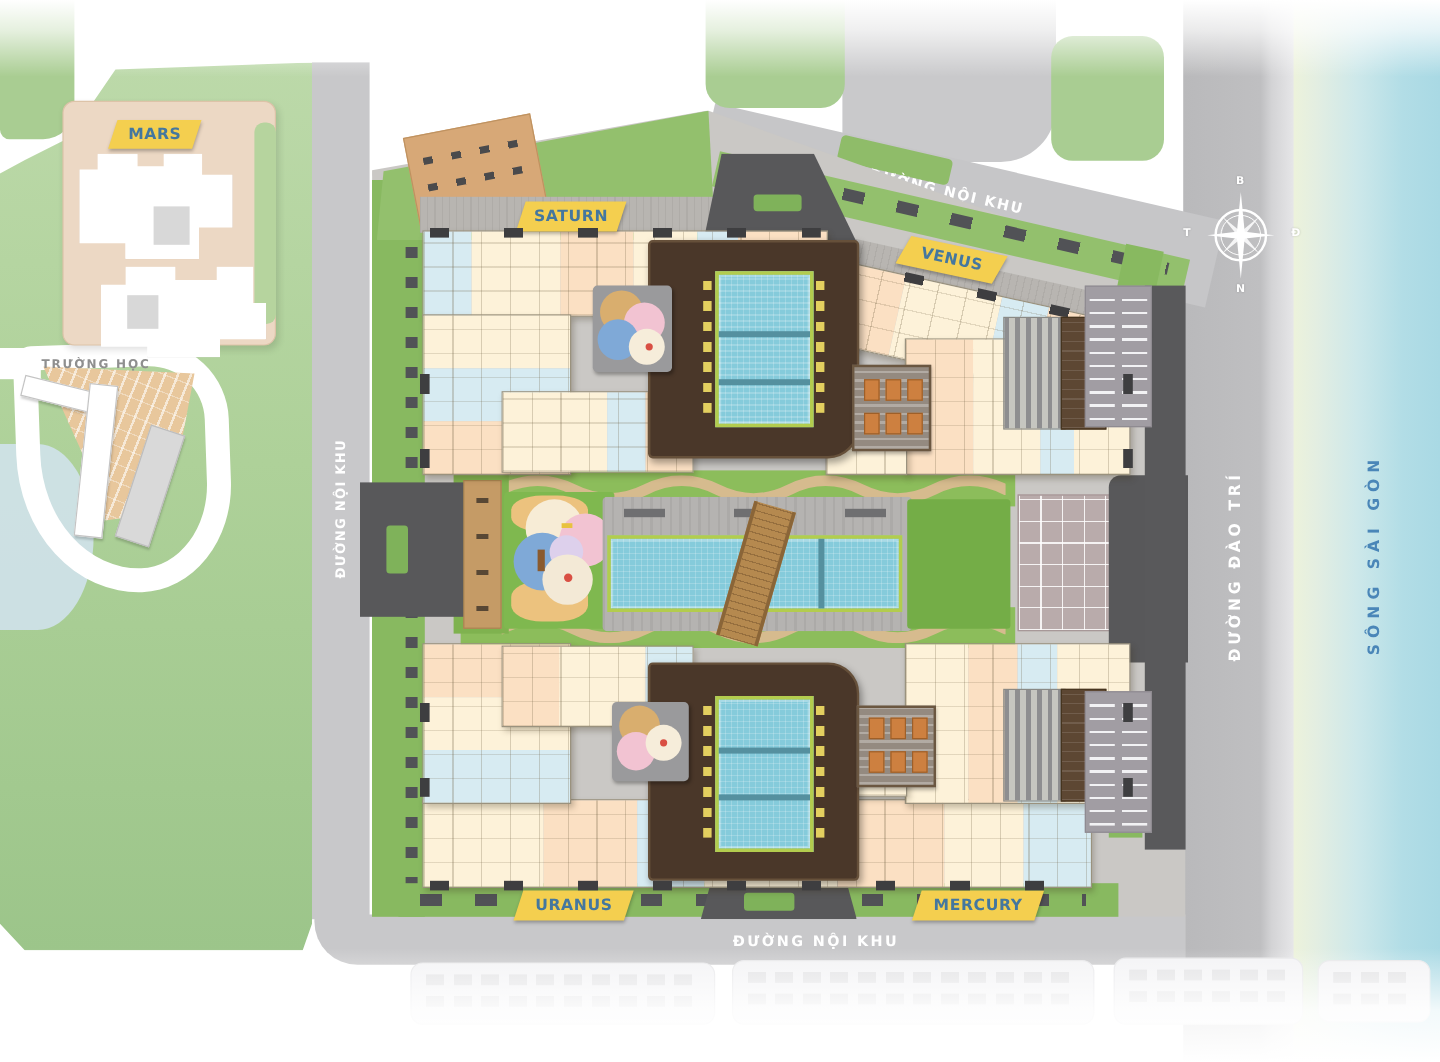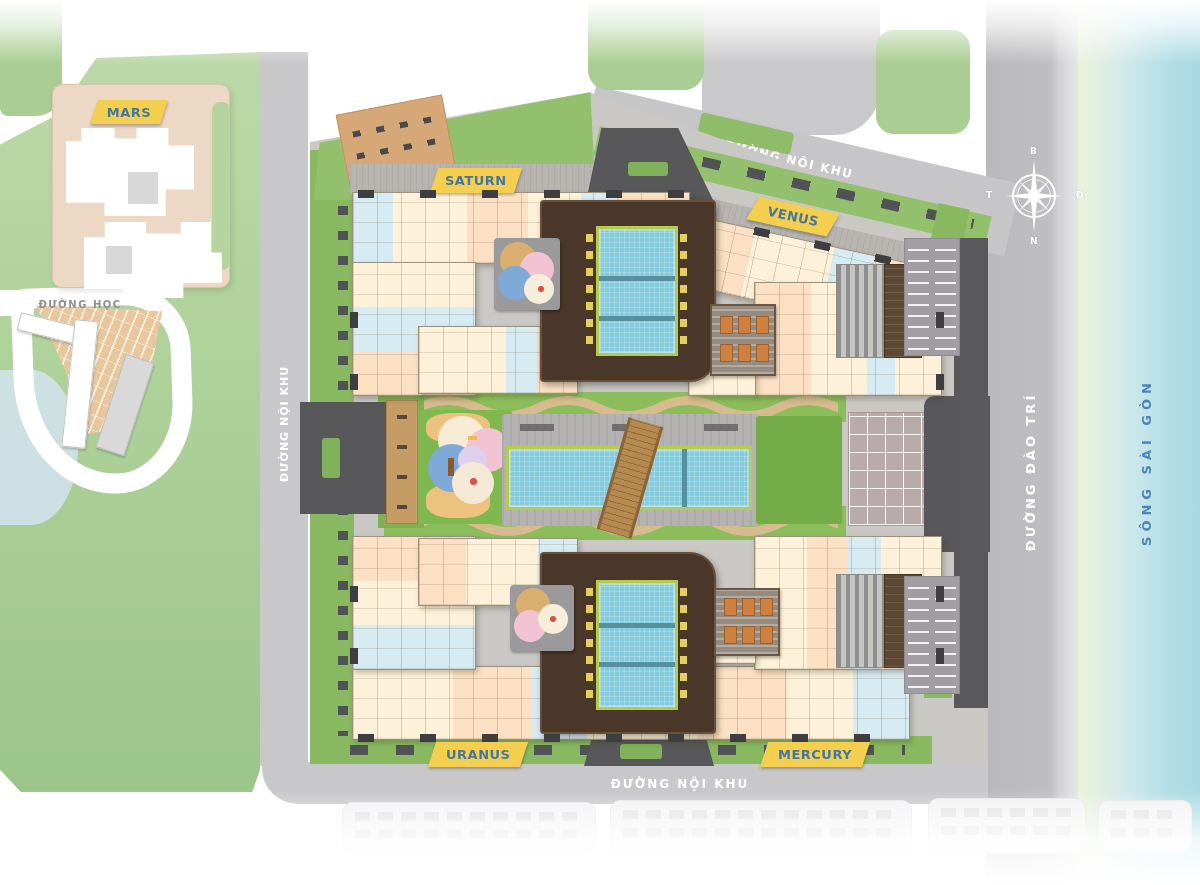--- a/index.html
+++ b/index.html
@@ -63,21 +63,21 @@
   <div class="st" style="left:0;top:370px;width:78px;height:155px;background:#cfe2e9;opacity:.92;border-radius:0 60% 60% 0/0 50% 50% 0;"></div>
 
   <div class="st" style="left:14px;top:286px;width:178px;height:208px;border:20px solid #fff;border-radius:16px 70px 46% 60%;transform:rotate(-2deg);box-sizing:border-box;"></div>
   <div class="st" style="left:0;top:290px;width:34px;height:26px;background:#fff;"></div>
   <div class="st" style="left:36px;top:294px;width:130px;height:144px;background:#e8c79c;
               background-image:repeating-linear-gradient(112deg,rgba(255,255,255,.6) 0 2px,transparent 2px 10px),repeating-linear-gradient(22deg,rgba(255,255,255,.35) 0 1px,transparent 1px 14px);
               clip-path:polygon(0 8%,97% 12%,89% 50%,55% 95%,40% 97%,26% 60%);"></div>
   <div class="st" style="left:18px;top:320px;width:64px;height:16px;background:#fff;border:1px solid #c4c4c4;transform:rotate(14deg);box-shadow:1px 2px 2px rgba(0,0,0,.18);"></div>
   <div class="st" style="left:68px;top:320px;width:22px;height:126px;background:#fff;border:1px solid #c4c4c4;transform:rotate(6deg);box-shadow:1px 2px 2px rgba(0,0,0,.18);"></div>
   <div class="st" style="left:110px;top:356px;width:28px;height:96px;background:#d9d9d9;border:1px solid #bdbdbd;transform:rotate(18deg);box-shadow:1px 2px 2px rgba(0,0,0,.18);"></div>
-  <div class="st" style="left:20px;top:299px;width:120px;text-align:center;font-size:10px;font-weight:bold;color:#8f8f8f;letter-spacing:1.5px;">ĐƯỜNG HỌC</div>
+  <div class="st" style="left:20px;top:299px;width:120px;text-align:center;font-size:10px;font-weight:bold;color:#8f8f8f;letter-spacing:1.5px;">TRƯỜNG HỌC</div>
 
   <div class="st" style="left:702px;top:0;width:178px;height:135px;background:#c9c9cb;border-radius:0 0 46px 0;"></div>
   <div class="st" style="left:596px;top:86px;width:436px;height:74px;background:#c6c6c8;transform:rotate(13deg);transform-origin:left top;"></div>
   <div class="st" style="left:702px;top:112px;width:95px;height:22px;background:#8fbc69;border-radius:4px;transform:rotate(13deg);transform-origin:left top;"></div>
   <div class="st roadlabel" style="left:726px;top:138px;transform:rotate(13deg);transform-origin:left top;font-size:12px;letter-spacing:1.5px;">ĐƯỜNG NỘI KHU</div>
   <div class="st" style="left:588px;top:0;width:116px;height:90px;background:#a9cd92;border-radius:0 0 20px 20px;"></div>
   <div class="st" style="left:876px;top:30px;width:94px;height:104px;background:#a9cd92;border-radius:18px;"></div>
 
   <div class="st" style="left:260px;top:52px;width:48px;height:714px;background:#c8c8ca;"></div>
   <div class="st roadlabel" style="left:284px;top:424px;transform:translate(-50%,-50%) rotate(-90deg);font-size:11px;letter-spacing:1px;">ĐƯỜNG NỘI KHU</div>

